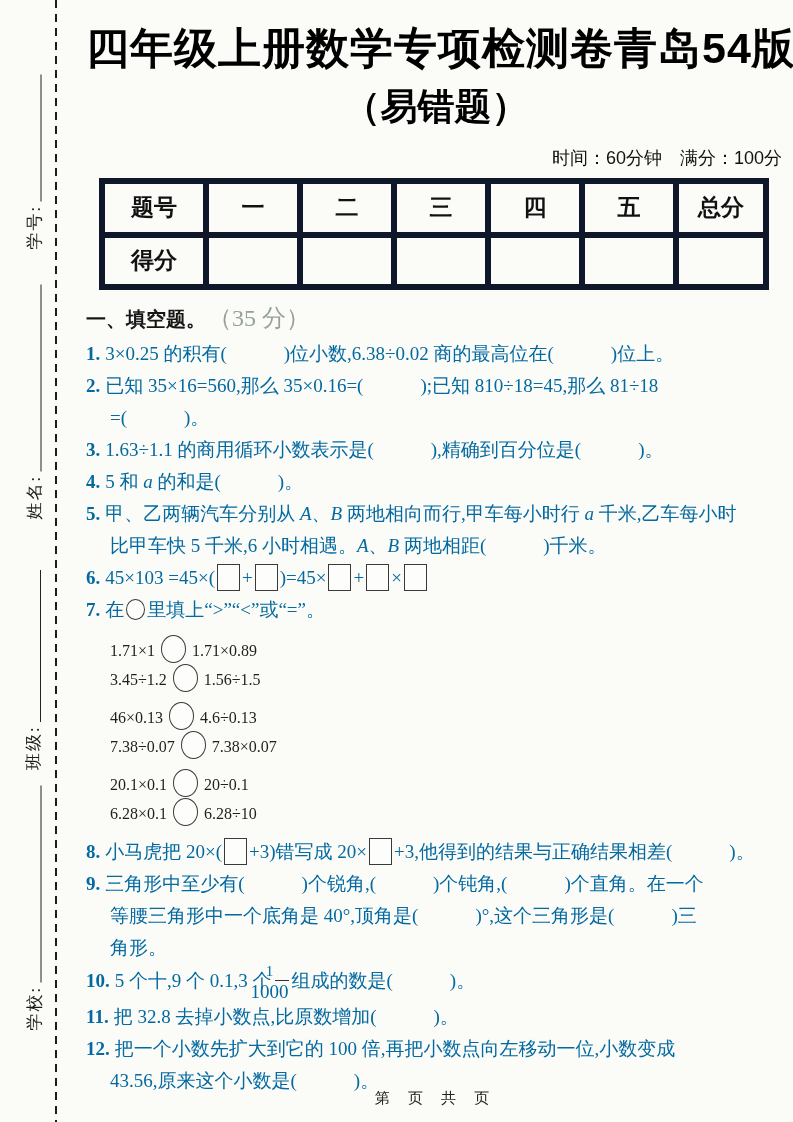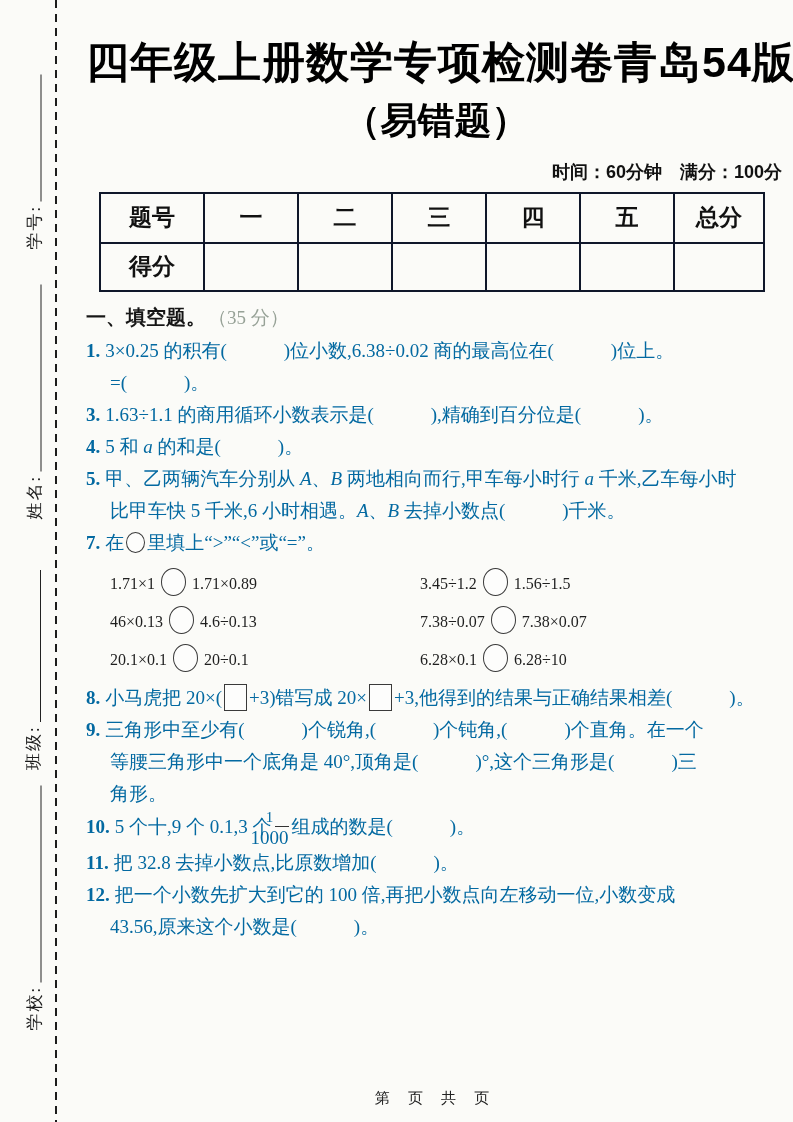--- a/index.html
+++ b/index.html
@@ -7,48 +7,48 @@
         font-family:"Liberation Serif",serif;color:#1f1f1f;}
   
   .cut-line{position:absolute;left:55px;top:0;width:2px;height:1122px;
             background:repeating-linear-gradient(to bottom,#1c1c1c 0 8px,transparent 8px 14px);}
   .sb-group{position:absolute;height:24px;display:flex;align-items:flex-end;
             transform:rotate(-90deg);}
   .sb-label{font-size:17px;letter-spacing:2px;color:#1a1a1a;white-space:nowrap;padding-right:3px;}
   .sb-line{flex:1;border-bottom:1.8px solid #222;margin-bottom:4px;}
   
   .main{position:absolute;left:86px;top:0;width:700px;}
-  .title{margin-top:36px;text-align:center;font-family:"Liberation Sans",sans-serif;
+  .title{margin-top:22px;text-align:center;font-family:"Liberation Sans",sans-serif;
          font-weight:bold;font-size:43px;line-height:1.25;color:#000;letter-spacing:1px;white-space:nowrap;}
   .subtitle{margin-top:6px;text-align:center;font-family:"Liberation Sans",sans-serif;
             font-weight:bold;font-size:37px;color:#000;}
   .meta{margin-top:14px;margin-right:4px;text-align:right;font-family:"Liberation Sans",sans-serif;
-        font-weight:700;font-size:18px;color:#111;}
+        font-weight:400;font-size:18px;color:#111;}
   
   table.score{border-collapse:collapse;margin:8px 0 0 13px;width:664px;table-layout:fixed;}
-  table.score td{border:2px solid #0f172a;text-align:center;font-weight:bold;font-size:23px;color:#111;}
+  table.score td{border:6px solid #0f172a;text-align:center;font-weight:bold;font-size:23px;color:#111;}
   table.score tr:first-child td{height:46px;}
   table.score tr:last-child td{height:44px;}
   
   .section{margin-top:12px;font-size:20px;font-weight:bold;color:#161616;white-space:nowrap;}
-  .section .pts{font-weight:normal;font-size:19px;color:#97a297;padding-left:2px;}
+  .section .pts{font-weight:normal;font-size:24px;color:#97a297;padding-left:2px;}
   #questions{margin-top:4px;}
   .q-line{font-size:19px;line-height:32px;padding-left:24px;white-space:nowrap;color:#0369a1;}
   .q-line.first{text-indent:-24px;}
   .qno{font-weight:bold;padding-right:5px;}
   .it{font-style:italic;}
   .box{display:inline-block;width:21px;height:25px;border:1.5px solid #3a3a3a;
        vertical-align:-7px;margin:0 2px;background:#fdfdfc;}
   .circle{display:inline-block;width:23px;height:26px;border:1.5px solid #3a3a3a;
           border-radius:50%;vertical-align:-7px;margin:0 6px;background:#fdfdfc;}
   .circle.small{width:17px;height:19px;vertical-align:-4px;margin:0 2px;}
   .frac{display:inline-block;text-align:center;vertical-align:-11px;line-height:1;margin:0 3px;}
   .frac .fn{display:block;border-bottom:1.3px solid #333;padding:0 4px 1px;font-size:15px;}
   .frac .fd{display:block;padding-top:1px;font-size:19px;}
-  .pair-row{display:flex;padding-left:24px;line-height:27px;margin:9px 0;white-space:nowrap;}
+  .pair-row{display:flex;padding-left:24px;line-height:27px;margin:9px 0;white-space:nowrap;flex-direction:column;}
   .pair-left{width:310px;}
   .pair-right{flex:1;}
   
   .footer{position:absolute;left:0;bottom:14px;width:793px;text-align:center;
           font-family:"Liberation Sans",sans-serif;font-size:15px;color:#222;
           letter-spacing:3px;word-spacing:8px;margin-left:37px;}
 </style>
 </head>
 <body>
 
@@ -113,31 +113,35 @@
 
     <div class="section">
       <span>一、填空题。</span><span class="pts">（35 分）</span>
     </div>
 
     <div id="questions">
         <div class="question">
           <div class="q-line first"><span class="qno">1.</span><span>3×0.25 的积有(　　　)位小数,6.38÷0.02 商的最高位在(　　　)位上。</span></div>
         </div>
         <div class="question">
+          <div class="q-line first"><span class="qno">2.</span><span>已知 35×16=560,那么 35×0.16=(　　　);已知 810÷18=45,那么 81÷18</span></div>
           <div class="q-line cont"><span>=(　　　)。</span></div>
         </div>
         <div class="question">
           <div class="q-line first"><span class="qno">3.</span><span>1.63÷1.1 的商用循环小数表示是(　　　),精确到百分位是(　　　)。</span></div>
         </div>
         <div class="question">
           <div class="q-line first"><span class="qno">4.</span><span>5 和 </span><span class="it">a</span><span> 的和是(　　　)。</span></div>
         </div>
         <div class="question">
           <div class="q-line first"><span class="qno">5.</span><span>甲、乙两辆汽车分别从 </span><span class="it">A</span><span>、</span><span class="it">B</span><span> 两地相向而行,甲车每小时行 </span><span class="it">a</span><span> 千米,乙车每小时</span></div>
-          <div class="q-line cont"><span>比甲车快 5 千米,6 小时相遇。</span><span class="it">A</span><span>、</span><span class="it">B</span><span> 去掉小数点(　　　)千米。</span></div>
+          <div class="q-line cont"><span>比甲车快 5 千米,6 小时相遇。</span><span class="it">A</span><span>、</span><span class="it">B</span><span> 两地相距(　　　)千米。</span></div>
+        </div>
+        <div class="question">
+          <div class="q-line first"><span class="qno">6.</span><span>45×103 =45×(</span><span class="box"></span><span>+</span><span class="box"></span><span>)=45×</span><span class="box"></span><span>+</span><span class="box"></span><span>×</span><span class="box"></span></div>
         </div>
         <div class="question">
           <div class="q-line first"><span class="qno">7.</span><span>在</span><span class="circle small"></span><span>里填上“&gt;”“&lt;”或“=”。</span></div>
           <div class="pair-row">
             <div class="pair-left"><span>1.71×1</span><span class="circle"></span><span>1.71×0.89</span></div>
             <div class="pair-right"><span>3.45÷1.2</span><span class="circle"></span><span>1.56÷1.5</span></div>
           </div>
           <div class="pair-row">
             <div class="pair-left"><span>46×0.13</span><span class="circle"></span><span>4.6÷0.13</span></div>
             <div class="pair-right"><span>7.38÷0.07</span><span class="circle"></span><span>7.38×0.07</span></div>

